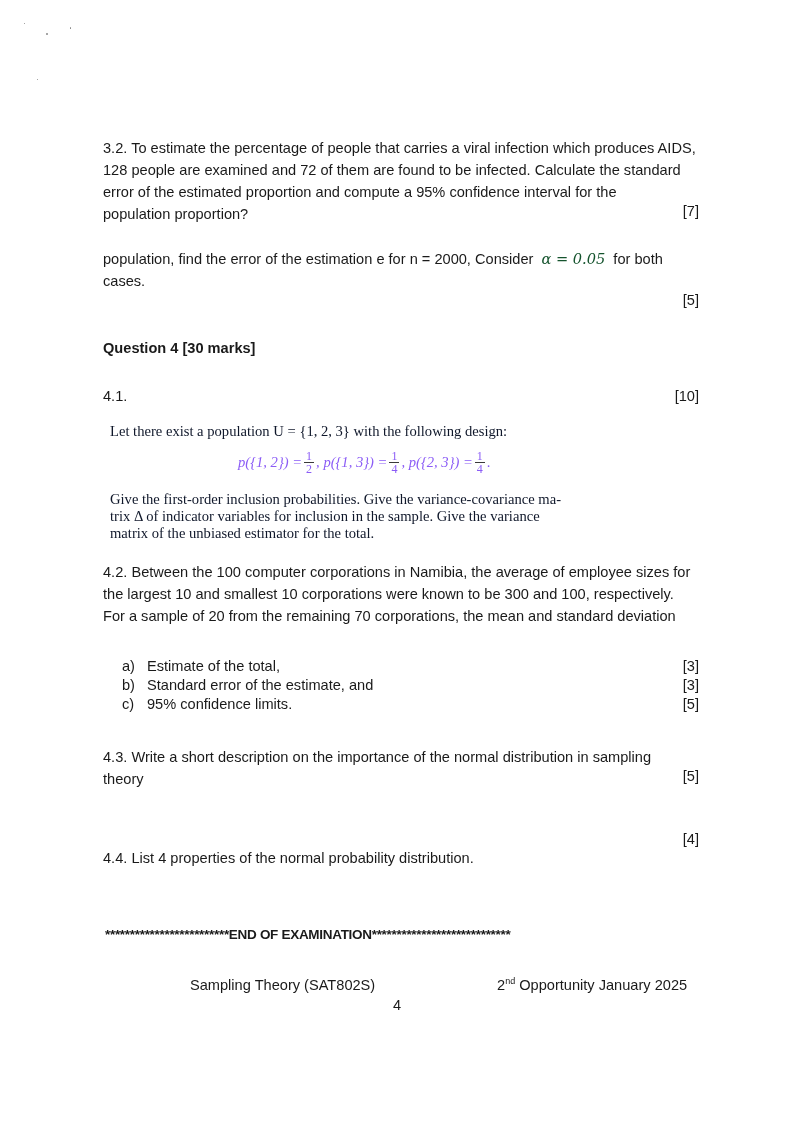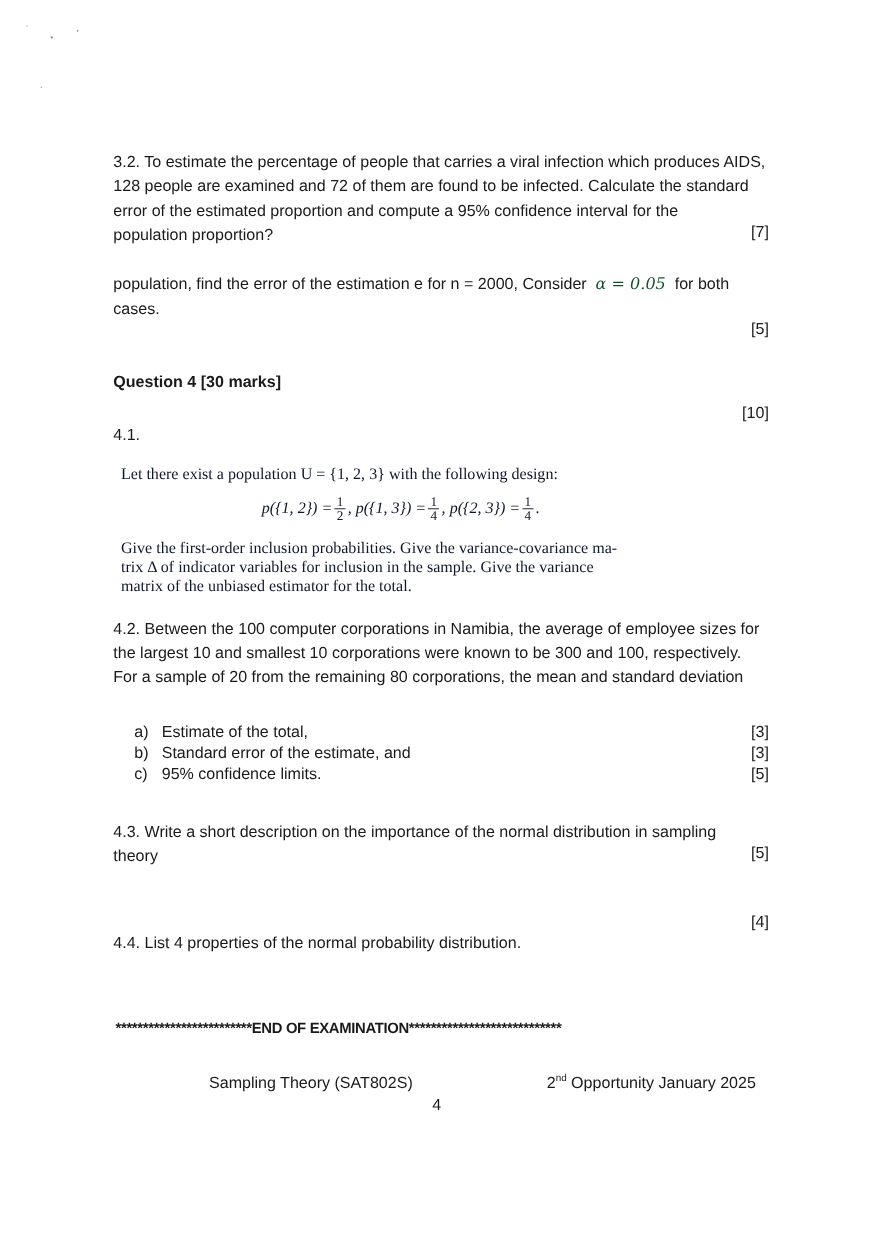--- a/index.html
+++ b/index.html
@@ -3,21 +3,21 @@
 <meta charset="utf-8">
 <style>
   html, body { margin: 0; padding: 0; background: #ffffff; }
   body { width: 794px; height: 1122px; position: relative; overflow: hidden; color: #1a1a1a; font-family: "Liberation Sans", sans-serif; font-size: 14.6px; }
   .abs { position: absolute; }
   .para { position: absolute; left: 103px; width: 596px; line-height: 22px; }
   .marks { position: absolute; right: 95px; }
   .speck { position: absolute; width: 2px; height: 2px; background: #888; border-radius: 1px; }
   .serif { font-family: "DejaVu Serif", "Liberation Serif", serif; color: #14532d; }
   .latex { position: absolute; left: 110px; width: 582px; font-family: "Liberation Serif", serif; font-size: 14.6px; color: #0f172a; line-height: 17px; }
-  .formula { position: absolute; left: 238px; top: 450px; font-family: "Liberation Serif", serif; font-size: 14.6px; color: #0f172a; display: flex; align-items: center; }
+  .formula { position: absolute; left: 238px; top: 450px; font-family: "Liberation Serif", serif; font-size: 14.6px; color: #8b5cf6; display: flex; align-items: center; }
   .frac { display: inline-flex; flex-direction: column; align-items: center; font-size: 12px; line-height: 12px; margin: 0 2px; }
   .frac .num { border-bottom: 1px solid #3a3a3a; padding: 0 2px; }
   .frac .den { padding: 0 2px; }
   .mi { font-style: italic; }
   .sublist { position: absolute; left: 122px; width: 577px; }
   .subitem { position: relative; height: 19px; line-height: 19px; }
   .subitem .lbl { position: absolute; left: 0; }
   .subitem .txt { position: absolute; left: 25px; }
   .subitem .mk { position: absolute; right: 0; }
   .bold { font-weight: bold; }
@@ -48,21 +48,21 @@
     <span class="serif" style="font-style:italic;margin:0 4px;">α = 0.05</span>
     <span>for both</span>
   </div>
   <div>cases.</div>
 </div>
 <div class="marks" style="top:292px;">[5]</div>
 
 <div class="abs bold" style="left:103px;top:340px;">Question 4 [30 marks]</div>
 
 <div class="abs" style="left:103px;top:388px;">4.1.</div>
-<div class="marks" style="top:368px;">[10]</div>
+<div class="marks" style="top:388px;">[10]</div>
 
 <div class="latex" style="top:423px;">Let there exist a population U = {1, 2, 3} with the following design:</div>
 
 <div class="formula">
   <span class="mi">p({1, 2}) =</span>
   <span class="frac">
     <span class="num">1</span>
     <span class="den">2</span>
   </span>
   <span class="mi">, p({1, 3}) =</span>
@@ -80,21 +80,21 @@
 
 <div class="latex" style="top:491px;text-align:justify;">
   <div>Give the first-order inclusion probabilities. Give the variance-covariance ma-</div>
   <div>trix Δ of indicator variables for inclusion in the sample. Give the variance</div>
   <div>matrix of the unbiased estimator for the total.</div>
 </div>
 
 <div class="para" style="top:561px;">
   <div>4.2. Between the 100 computer corporations in Namibia, the average of employee sizes for</div>
   <div>the largest 10 and smallest 10 corporations were known to be 300 and 100, respectively.</div>
-  <div>For a sample of 20 from the remaining 80 corporations, the mean and standard deviation</div>
+  <div>For a sample of 20 from the remaining 70 corporations, the mean and standard deviation</div>
 </div>
 
 <div class="sublist" style="top:657px;">
   <div class="subitem">
     <span class="lbl">a)</span>
     <span class="txt">Estimate of the total,</span>
     <span class="mk">[3]</span>
   </div>
   <div class="subitem">
     <span class="lbl">b)</span>

